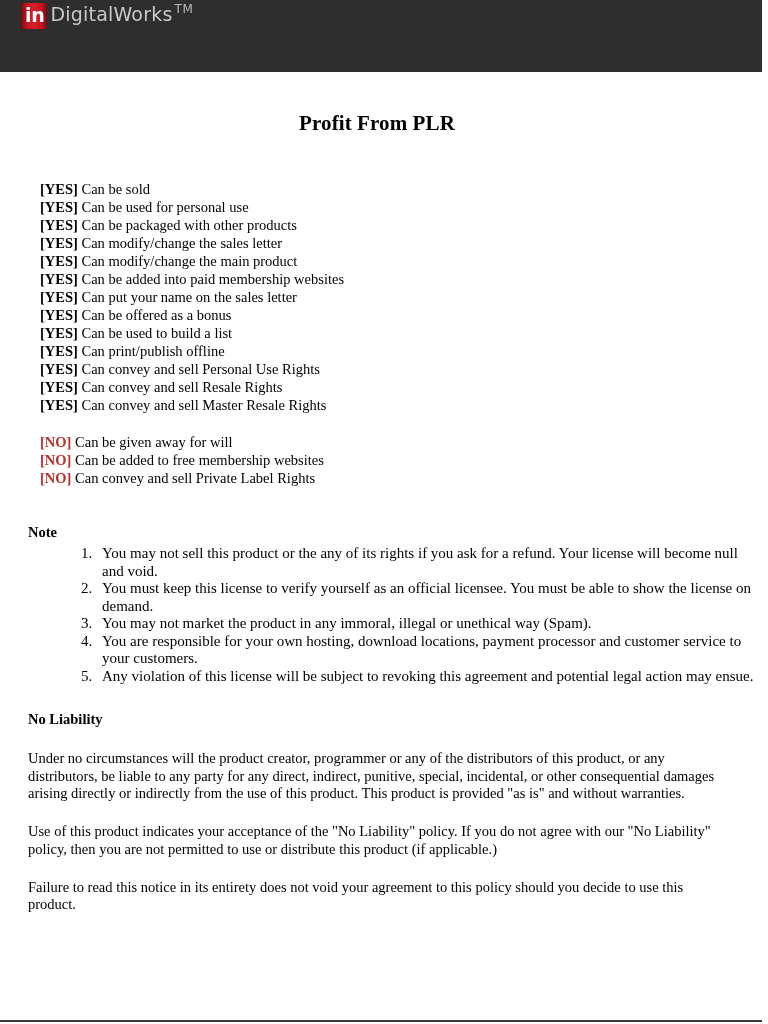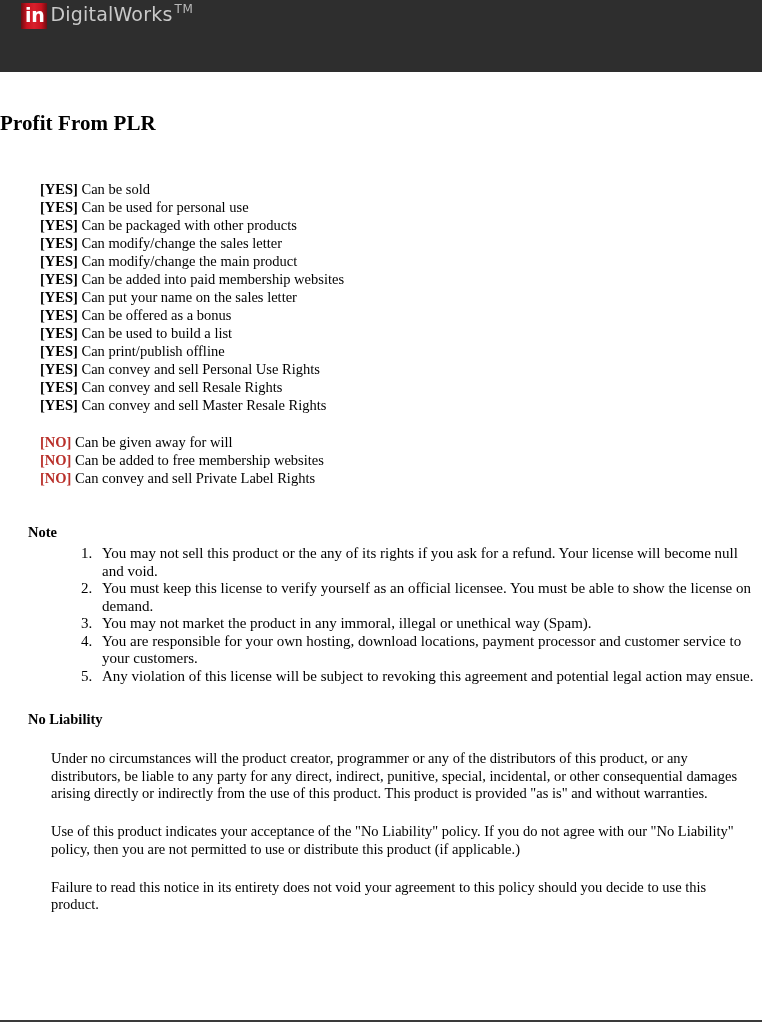--- a/index.html
+++ b/index.html
@@ -60,20 +60,21 @@
     padding-left: 2px;
     padding-top: 1px;
   }
 
   
   .page {
     padding: 0 0 0 0;
   }
 
   .doc-title {
+    text-align: center;
     font-size: 21px;
     font-weight: bold;
     margin: 39px 8px 0 0;
     padding-right: 6px;
     letter-spacing: 0.1px;
   }
   .doc-subtitle {
     text-align: center;
     font-size: 17px;
     font-weight: normal;
@@ -122,21 +123,21 @@
   }
   ol.note-list li .li-text {
     display: block;
     max-width: 660px;
   }
 
   .para {
     font-size: 14.5px;
     line-height: 17.7px;
     margin: 20px 0 0 0;
-    padding-left: 51px;
+    padding-left: 28px;
     max-width: 688px;
   }
   .para.first-para { margin-top: 22px; }
 
   .footer-rule {
     position: absolute;
     left: 0;
     top: 1020px;
     width: 762px;
     height: 2px;

